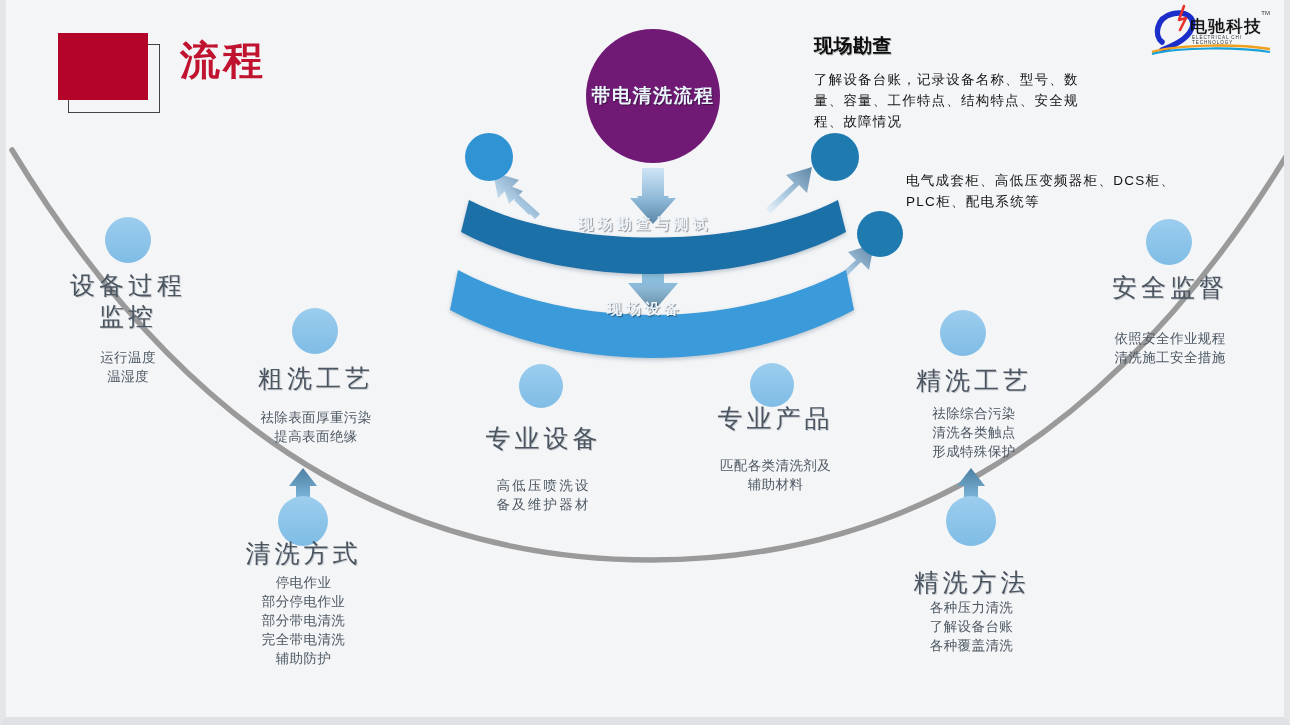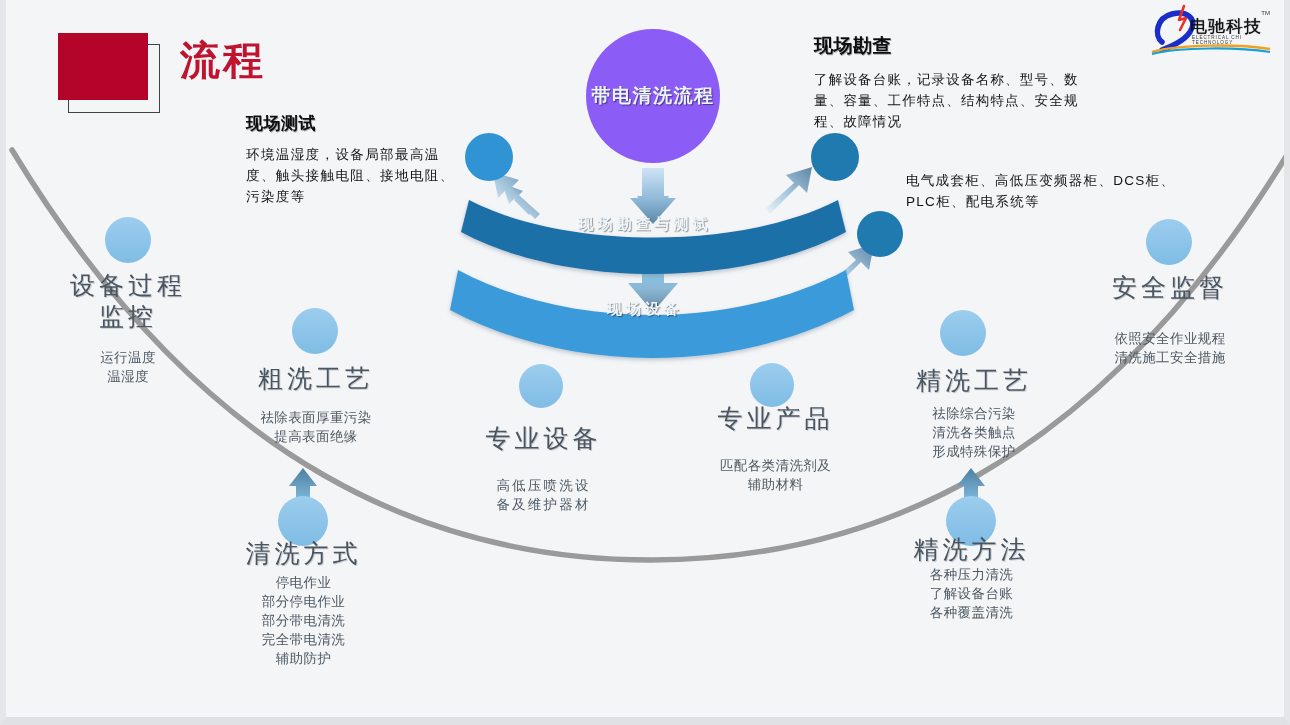--- a/index.html
+++ b/index.html
@@ -39,21 +39,21 @@
     text-shadow:0 0 1px #000;
   }
   .logo .lsub{
     position:absolute;left:46px;top:33px;font-size:4.6px;color:#333;letter-spacing:.9px;
   }
   .logo .ltm{position:absolute;right:6px;top:8px;font-size:6px;color:#333;}
 
   
   .core-circle{
     position:absolute;left:580px;top:29px;width:134px;height:134px;border-radius:50%;
-    background:#8b5cf6;
+    background:#701a75;
   }
   .core-circle span{
     position:absolute;left:-14px;right:-14px;top:50%;transform:translateY(-50%);
     text-align:center;color:#eaf4fb;font-size:19px;font-weight:bold;letter-spacing:1.5px;
     text-shadow:1px 1px 1px rgba(0,0,0,.45);
   }
 
   
   .arc-label{
     position:absolute;color:#eef6fc;font-weight:bold;letter-spacing:4px;
@@ -185,24 +185,20 @@
     <span class="ltm">TM</span>
   </div>
 
   <div class="core-circle above">
     <span>带电清洗流程</span>
   </div>
 
   <div class="arc-label above" id="arc1-label">现场勘查与测试</div>
   <div class="arc-label above" id="arc2-label">现场设备</div>
 
-  <div class="blk" style="left:240px;top:112px;width:215px;">
-    <div class="tb-title">现场测试</div>
-    <div class="tb-body" style="margin-top:9px;">环境温湿度，设备局部最高温度、触头接触电阻、接地电阻、污染度等</div>
-  </div>
 
   <div class="blk" style="left:808px;top:33px;width:290px;">
     <div class="tb-title" style="font-size:19px;">现场勘查</div>
     <div class="tb-body" style="margin-top:10px;letter-spacing:1.2px;">了解设备台账，记录设备名称、型号、数量、容量、工作特点、结构特点、安全规程、故障情况</div>
   </div>
 
   <div class="blk" style="left:900px;top:170px;width:275px;">
     <div class="tb-body" style="letter-spacing:1.3px;">电气成套柜、高低压变频器柜、DCS柜、PLC柜、配电系统等</div>
   </div>
 
@@ -246,20 +242,20 @@
 
   <div class="blk" style="left:200px;top:538px;width:195px;">
     <div class="node-h">清洗方式</div>
     <div class="node-sub" style="margin-top:4px;">停电作业</div>
     <div class="node-sub">部分停电作业</div>
     <div class="node-sub">部分带电清洗</div>
     <div class="node-sub">完全带电清洗</div>
     <div class="node-sub">辅助防护</div>
   </div>
 
-  <div class="blk" style="left:868px;top:534px;width:195px;">
+  <div class="blk" style="left:868px;top:567px;width:195px;">
     <div class="node-h">精洗方法</div>
     <div class="node-sub" style="">各种压力清洗</div>
     <div class="node-sub">了解设备台账</div>
     <div class="node-sub">各种覆盖清洗</div>
   </div>
 
 </div>
 
 </body></html>

